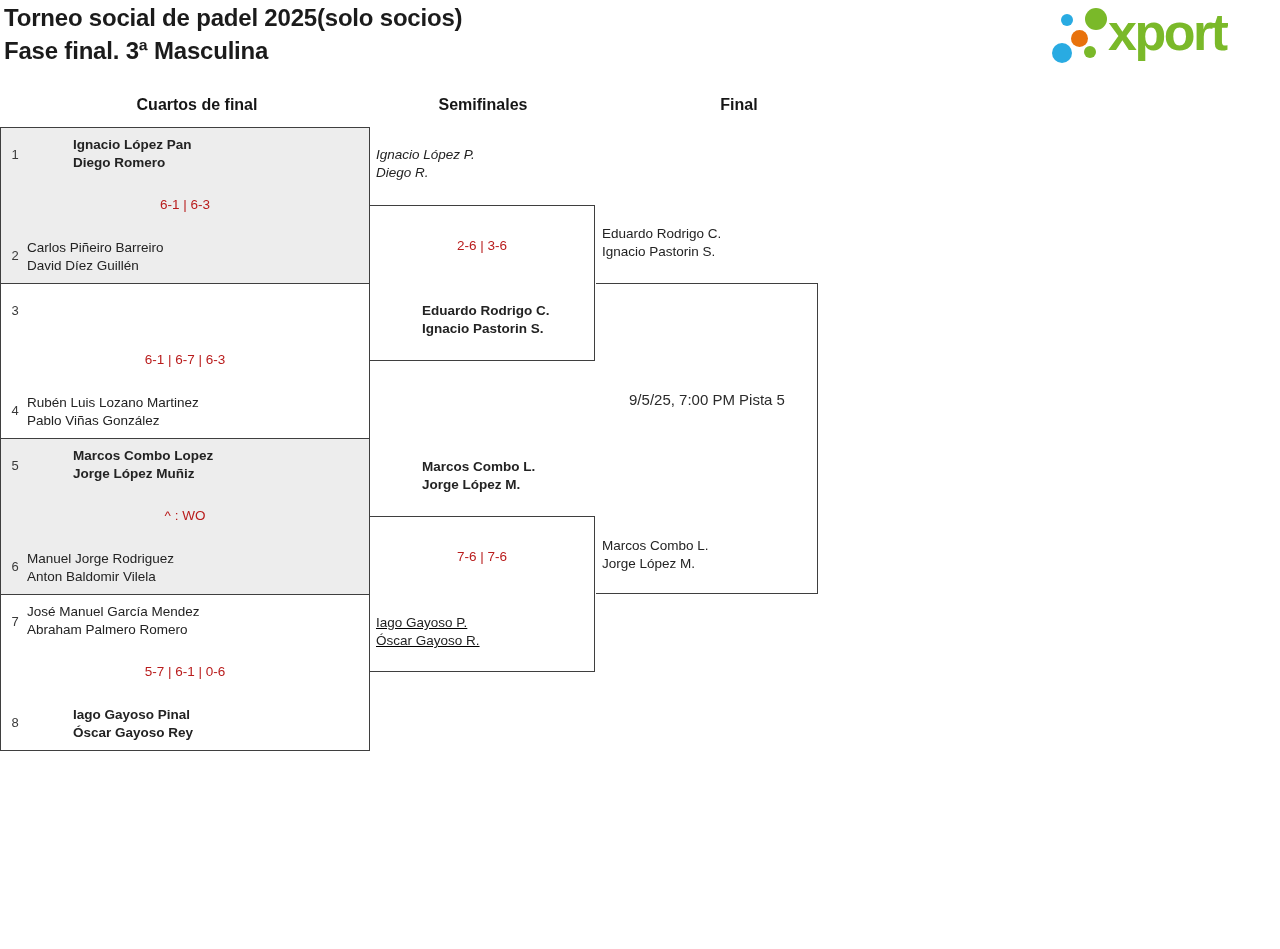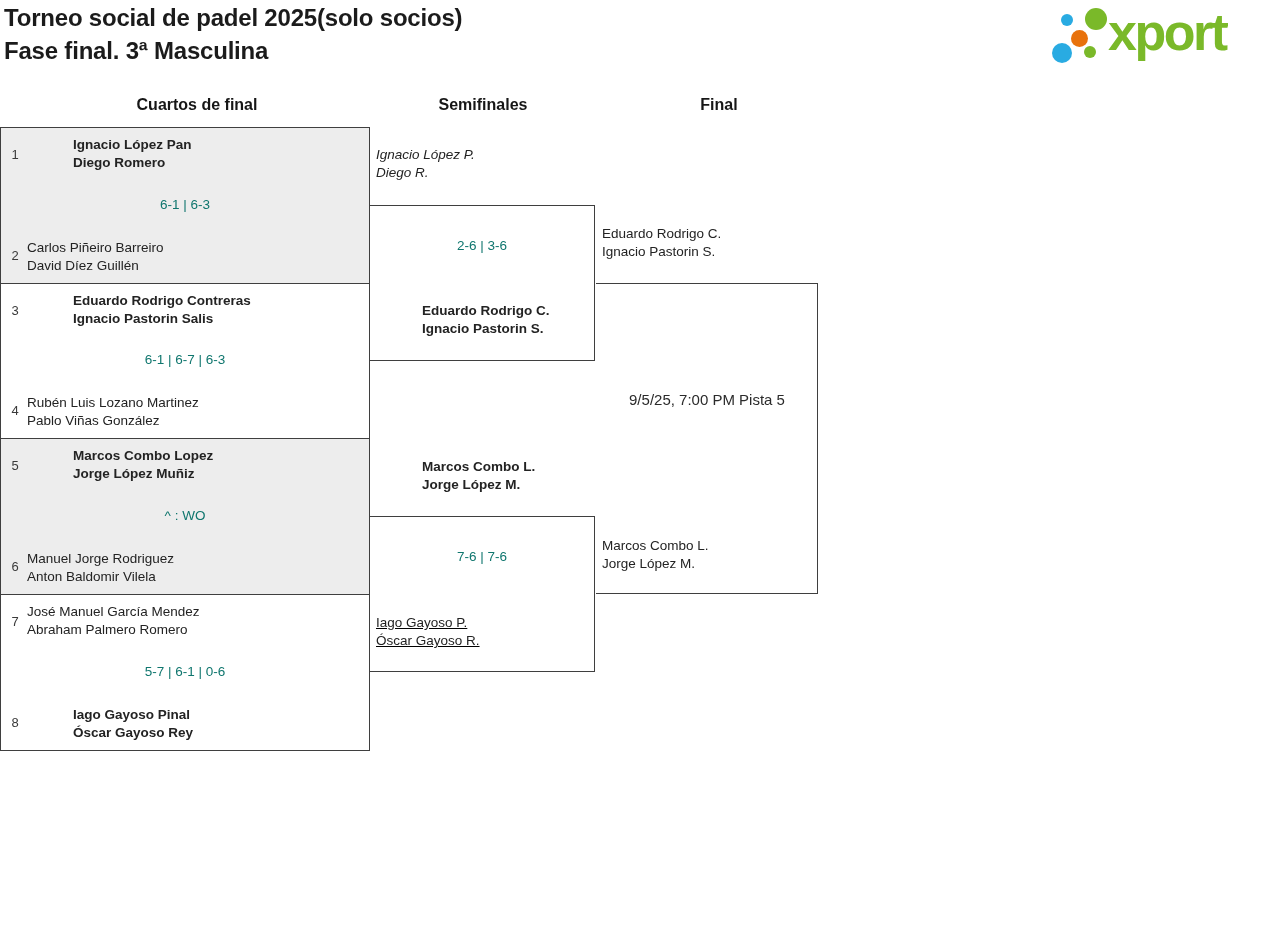--- a/index.html
+++ b/index.html
@@ -16,37 +16,37 @@
   .dot-blue-small{left:9px;top:8px;width:12px;height:12px;}
   .dot-green-big{left:33px;top:2px;width:22px;height:22px;}
   .dot-orange{left:19px;top:24px;width:17px;height:17px;}
   .dot-blue-big{left:0px;top:37px;width:20px;height:20px;}
   .dot-green-small{left:32px;top:40px;width:12px;height:12px;}
   .logo-text{position:absolute;left:56px;top:-4px;font-size:52px;line-height:60px;font-weight:800;letter-spacing:-2.5px;}
   
   .round-header{position:absolute;top:96px;text-align:center;font-size:16px;font-weight:700;color:#161616;}
   .rh-qf{left:12px;width:370px;}
   .rh-sf{left:370px;width:226px;}
-  .rh-f{left:608px;width:222px;}
+  .rh-f{left:628px;width:222px;}
   
   .match{position:absolute;box-sizing:border-box;border:1px solid #3f3f3f;}
   .qf{left:0;width:370px;background:#ffffff;}
   .qf.gray{background:#ededed;}
   .sf,.fbox{left:370px;width:225px;border-left:none;background:transparent;}
   .fbox{left:596px;width:222px;}
   
   .seed{position:absolute;left:6px;width:16px;text-align:center;font-size:13px;line-height:16px;color:#3a3a3a;}
   .seed.s-top{top:19px;}
   .seed.s-bottom{bottom:19px;}
   .team{position:absolute;left:26px;}
   .team.t-top{top:8px;}
   .team.t-bottom{bottom:8px;}
   .team-line{font-size:13.5px;line-height:18px;color:#232323;white-space:nowrap;}
   .winner .team-line{font-weight:700;margin-left:46px;}
-  .score{position:absolute;left:0;right:0;text-align:center;font-size:13.5px;line-height:18px;color:#0f766e;white-space:nowrap;}
+  .score{position:absolute;left:0;right:0;text-align:center;font-size:13.5px;line-height:18px;color:#b91c1c;white-space:nowrap;}
   .qf .score{top:calc(50% - 10px);}
   .sf .score{top:31px;}
   .schedule{position:absolute;left:596px;top:391px;width:222px;text-align:center;font-size:15px;line-height:18px;color:#2b2b2b;}
   
   .team-label{position:absolute;}
 </style>
 </head>
 <body>
 
 <div id="canvas">
@@ -78,24 +78,20 @@
     <div class="score">6-1 | 6-3</div>
     <div class="seed s-bottom">2</div>
     <div class="team t-bottom">
       <div class="team-line">Carlos Piñeiro Barreiro</div>
       <div class="team-line">David Díez Guillén</div>
     </div>
   </div>
 
   <div class="match qf" style="top:283px;height:156px;">
     <div class="seed s-top">3</div>
-    <div class="team t-top winner">
-      <div class="team-line">Eduardo Rodrigo Contreras</div>
-      <div class="team-line">Ignacio Pastorin Salis</div>
-    </div>
     <div class="score">6-1 | 6-7 | 6-3</div>
     <div class="seed s-bottom">4</div>
     <div class="team t-bottom">
       <div class="team-line">Rubén Luis Lozano Martinez</div>
       <div class="team-line">Pablo Viñas González</div>
     </div>
   </div>
 
   <div class="match qf gray" style="top:438px;height:157px;">
     <div class="seed s-top">5</div>

